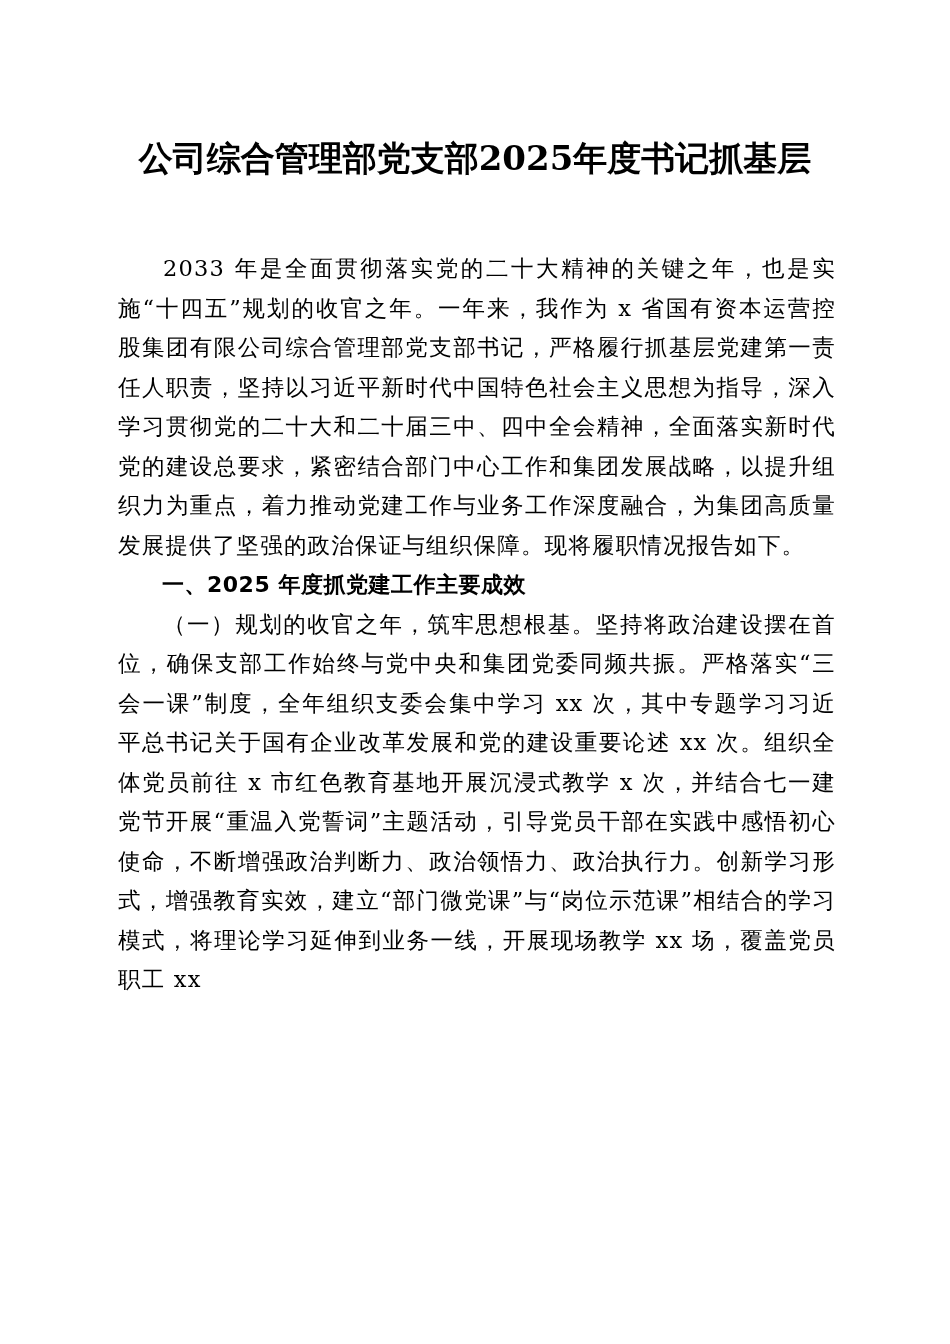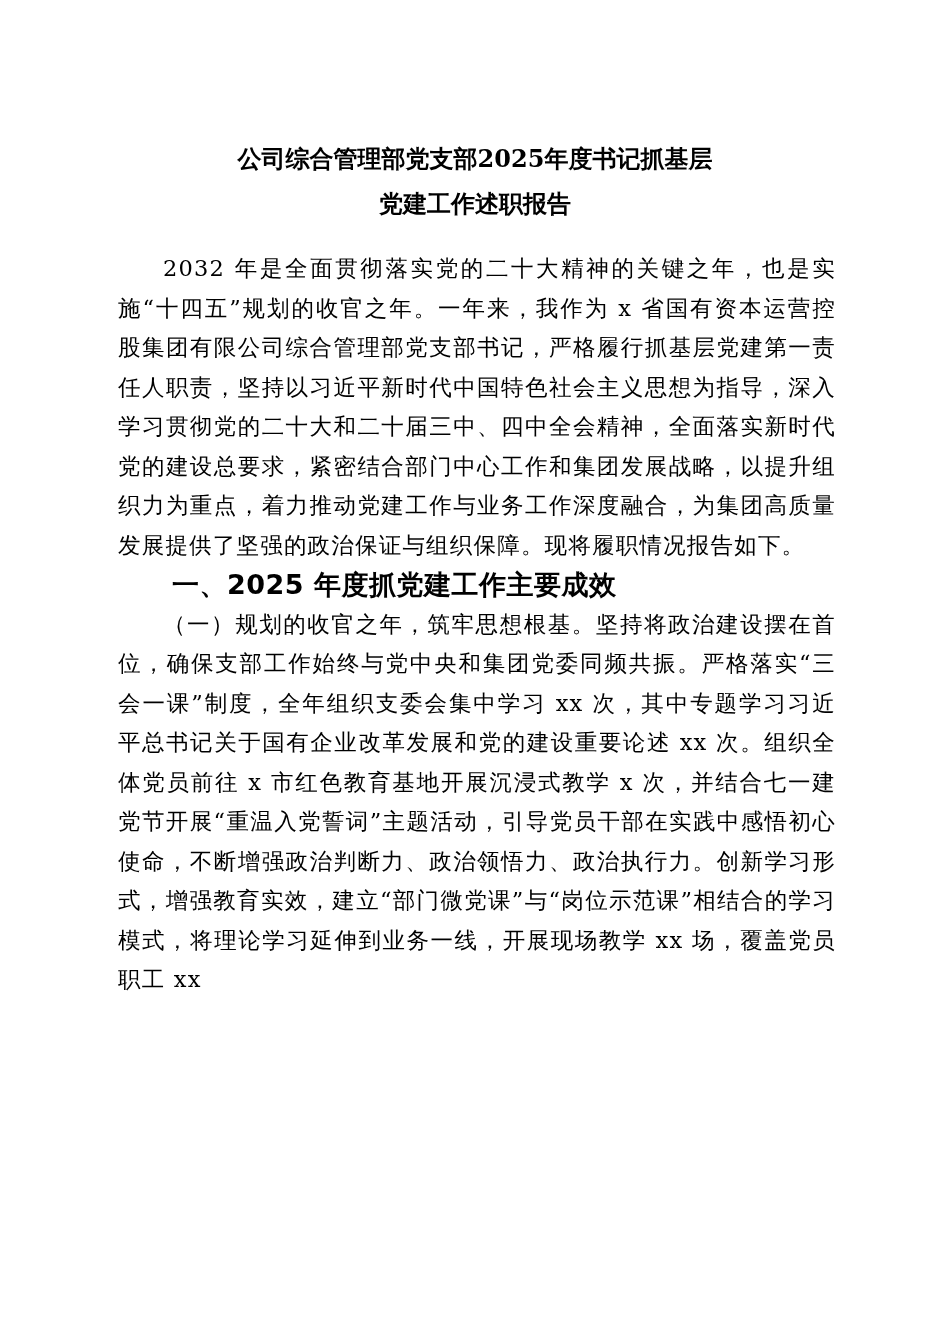--- a/index.html
+++ b/index.html
@@ -22,21 +22,21 @@
     background: #ffffff;
   }
   .title {
     position: absolute;
     left: 100px;
     width: 750px;
     top: 136px;
     text-align: center;
     font-family: "DejaVu Serif", "Liberation Serif", serif;
     font-weight: bold;
-    font-size: 24px;
+    font-size: 34px;
     line-height: 45px;
     letter-spacing: 0px;
   }
   .body-text {
     position: absolute;
     left: 118px;
     width: 718px;
     top: 249px;
     font-family: "DejaVu Serif", "Liberation Serif", serif;
     font-size: 22.5px;
@@ -47,33 +47,32 @@
   }
   .para {
     margin: 0;
     text-indent: 2em;
   }
   .heading-1 {
     margin: 0;
     text-indent: 2em;
     font-family: "DejaVu Sans", "Liberation Sans", sans-serif;
     font-weight: bold;
-    font-size: 27px;
+    font-size: 22px;
     letter-spacing: 0.5px;
   }
 </style>
 </head>
 <body>
 
 <div class="page">
 
   <div class="title">
     <div>公司综合管理部党支部2025年度书记抓基层</div>
-    <div>党建工作述职报告</div>
   </div>
 
   <div class="body-text">
-    <p class="para">2032 年是全面贯彻落实党的二十大精神的关键之年，也是实施“十四五”规划的收官之年。一年来，我作为 x 省国有资本运营控股集团有限公司综合管理部党支部书记，严格履行抓基层党建第一责任人职责，坚持以习近平新时代中国特色社会主义思想为指导，深入学习贯彻党的二十大和二十届三中、四中全会精神，全面落实新时代党的建设总要求，紧密结合部门中心工作和集团发展战略，以提升组织力为重点，着力推动党建工作与业务工作深度融合，为集团高质量发展提供了坚强的政治保证与组织保障。现将履职情况报告如下。</p>
+    <p class="para">2033 年是全面贯彻落实党的二十大精神的关键之年，也是实施“十四五”规划的收官之年。一年来，我作为 x 省国有资本运营控股集团有限公司综合管理部党支部书记，严格履行抓基层党建第一责任人职责，坚持以习近平新时代中国特色社会主义思想为指导，深入学习贯彻党的二十大和二十届三中、四中全会精神，全面落实新时代党的建设总要求，紧密结合部门中心工作和集团发展战略，以提升组织力为重点，着力推动党建工作与业务工作深度融合，为集团高质量发展提供了坚强的政治保证与组织保障。现将履职情况报告如下。</p>
     <p class="heading-1">一、2025 年度抓党建工作主要成效</p>
     <p class="para"><span class="sub-heading-label">（一）规划的收官之年，筑牢思想根基。</span><span>坚持将政治建设摆在首位，确保支部工作始终与党中央和集团党委同频共振。严格落实“三会一课”制度，全年组织支委会集中学习 xx 次，其中专题学习习近平总书记关于国有企业改革发展和党的建设重要论述 xx 次。组织全体党员前往 x 市红色教育基地开展沉浸式教学 x 次，并结合七一建党节开展“重温入党誓词”主题活动，引导党员干部在实践中感悟初心使命，不断增强政治判断力、政治领悟力、政治执行力。创新学习形式，增强教育实效，建立“部门微党课”与“岗位示范课”相结合的学习模式，将理论学习延伸到业务一线，开展现场教学 xx 场，覆盖党员职工 xx</span></p>
   </div>
 
 </div>
 
 </body></html>

